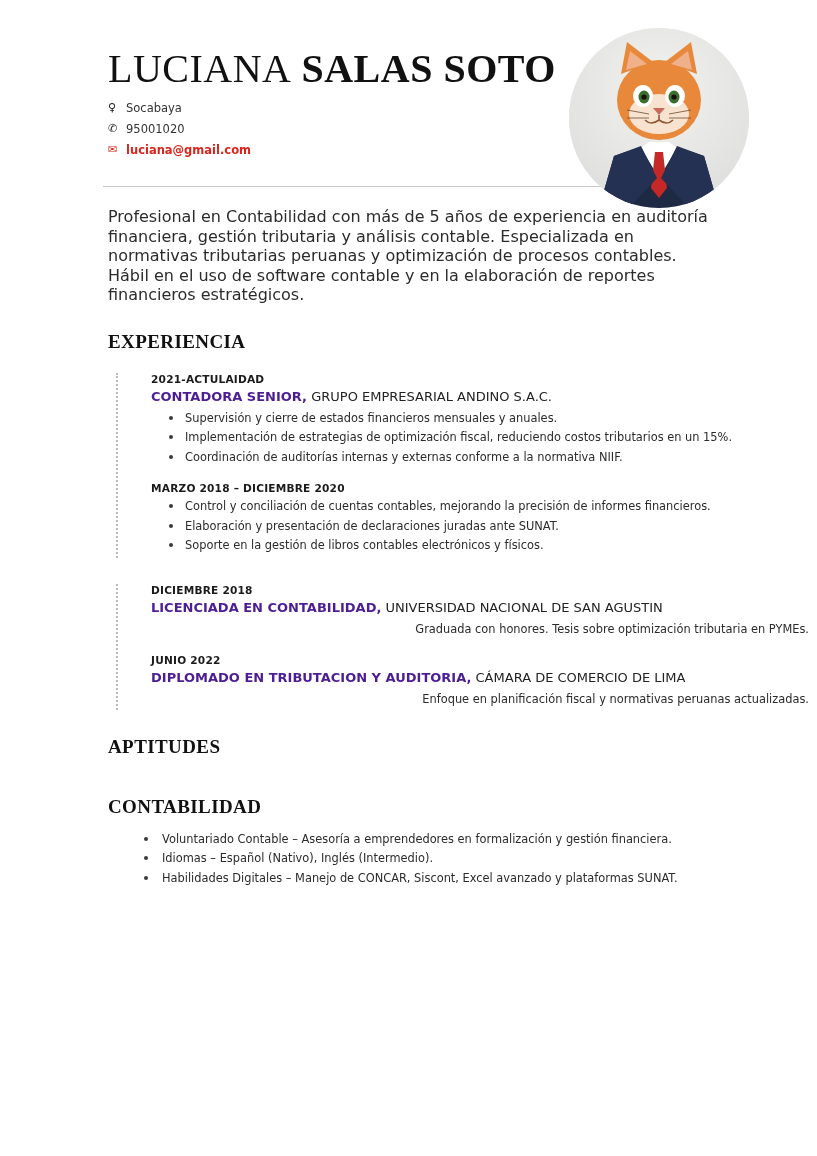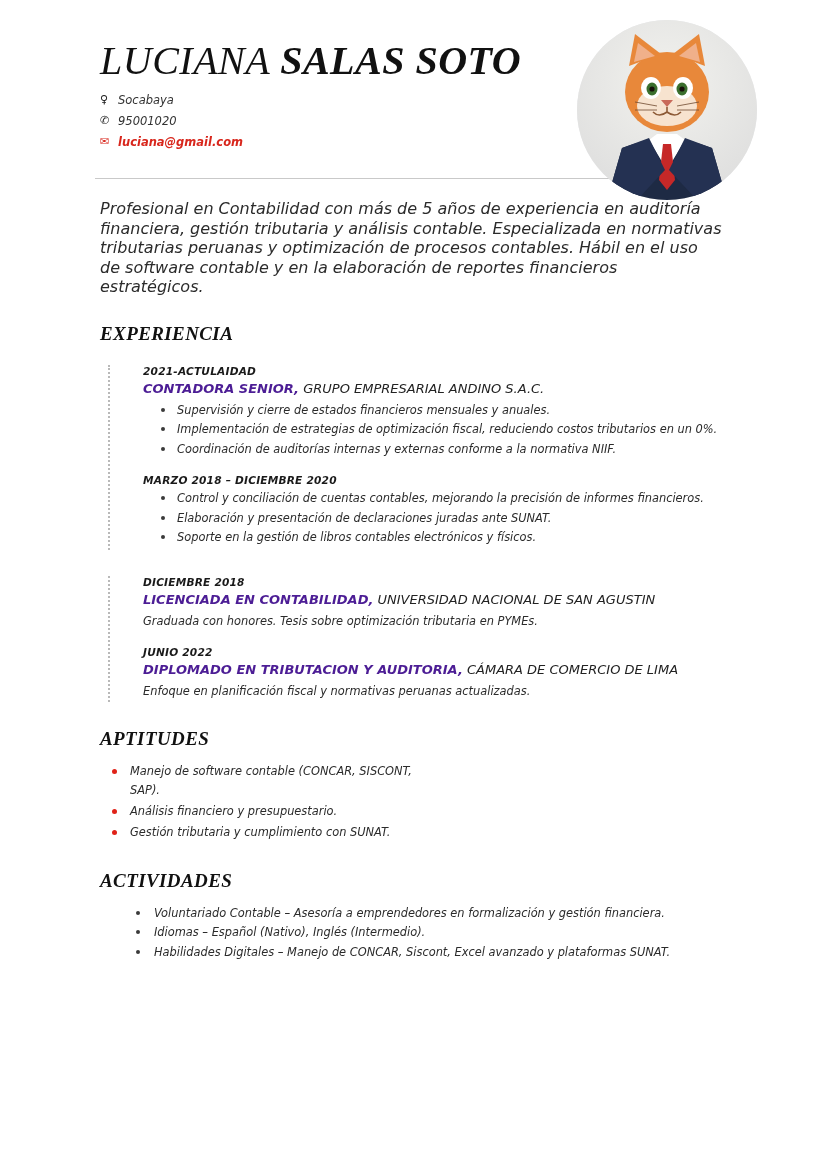--- a/index.html
+++ b/index.html
@@ -13,22 +13,21 @@
     font-family: "DejaVu Sans", sans-serif;
     color: #1b1b1b;
     position: relative;
     overflow: hidden;
   }
   .page {
     position: relative;
     width: 817px;
     height: 1092px;
     box-sizing: border-box;
-    padding: 0;
-    font-style: italic;
+    padding: 8px;
   }
 
   
   .header {
     position: relative;
     padding: 40px 70px 0 100px;
     height: 160px;
     box-sizing: border-box;
   }
   .name-line {
@@ -134,20 +133,21 @@
   }
   .entry-title .role {
     color: #4c1d95;
     font-weight: 700;
   }
   .entry-note {
     font-size: 11.4px;
     color: #2b2b2b;
     line-height: 18px;
     margin-top: 2px;
+    text-align: right;
   }
   ul.bullets {
     margin: 2px 0 0 0;
     padding-left: 18px;
     list-style: none;
   }
   ul.bullets li {
     position: relative;
     font-size: 11.4px;
     line-height: 18.5px;
@@ -274,21 +274,21 @@
     <div class="timeline-block">
 
       <div class="entry">
         <div class="entry-date">2021-ACTULAIDAD</div>
         <div class="entry-title">
           <span class="role">CONTADORA SENIOR,</span>
           <span>GRUPO EMPRESARIAL ANDINO S.A.C.</span>
         </div>
         <ul class="bullets">
           <li>Supervisión y cierre de estados financieros mensuales y anuales.</li>
-          <li>Implementación de estrategias de optimización fiscal, reduciendo costos tributarios en un 0%.</li>
+          <li>Implementación de estrategias de optimización fiscal, reduciendo costos tributarios en un 15%.</li>
           <li>Coordinación de auditorías internas y externas conforme a la normativa NIIF.</li>
         </ul>
       </div>
 
       <div class="entry">
         <div class="entry-date">MARZO 2018 – DICIEMBRE 2020</div>
         <ul class="bullets">
           <li>Control y conciliación de cuentas contables, mejorando la precisión de informes financieros.</li>
           <li>Elaboración y presentación de declaraciones juradas ante SUNAT.</li>
           <li>Soporte en la gestión de libros contables electrónicos y físicos.</li>
@@ -318,32 +318,25 @@
         </div>
         <div class="entry-note">Enfoque en planificación fiscal y normativas peruanas actualizadas.</div>
       </div>
 
     </div>
   </div>
 
   <div class="section">
     <div class="section-title">APTITUDES</div>
     <div class="skills-wrap">
-      <div class="skills-col">
-        <ul class="red-bullets">
-          <li> Manejo de software contable (CONCAR, SISCONT, SAP).</li>
-          <li>Análisis financiero y presupuestario.</li>
-          <li>Gestión tributaria y cumplimiento con SUNAT.</li>
-        </ul>
-      </div>
     </div>
   </div>
 
   <div class="section">
-    <div class="section-title">ACTIVIDADES</div>
+    <div class="section-title">CONTABILIDAD</div>
     <div class="activities-wrap">
       <ul class="bullets">
         <li>Voluntariado Contable – Asesoría a emprendedores en formalización y gestión financiera.</li>
         <li>Idiomas – Español (Nativo), Inglés (Intermedio).</li>
         <li>Habilidades Digitales – Manejo de CONCAR, Siscont, Excel avanzado y plataformas SUNAT.</li>
       </ul>
     </div>
   </div>
 
 </div>

